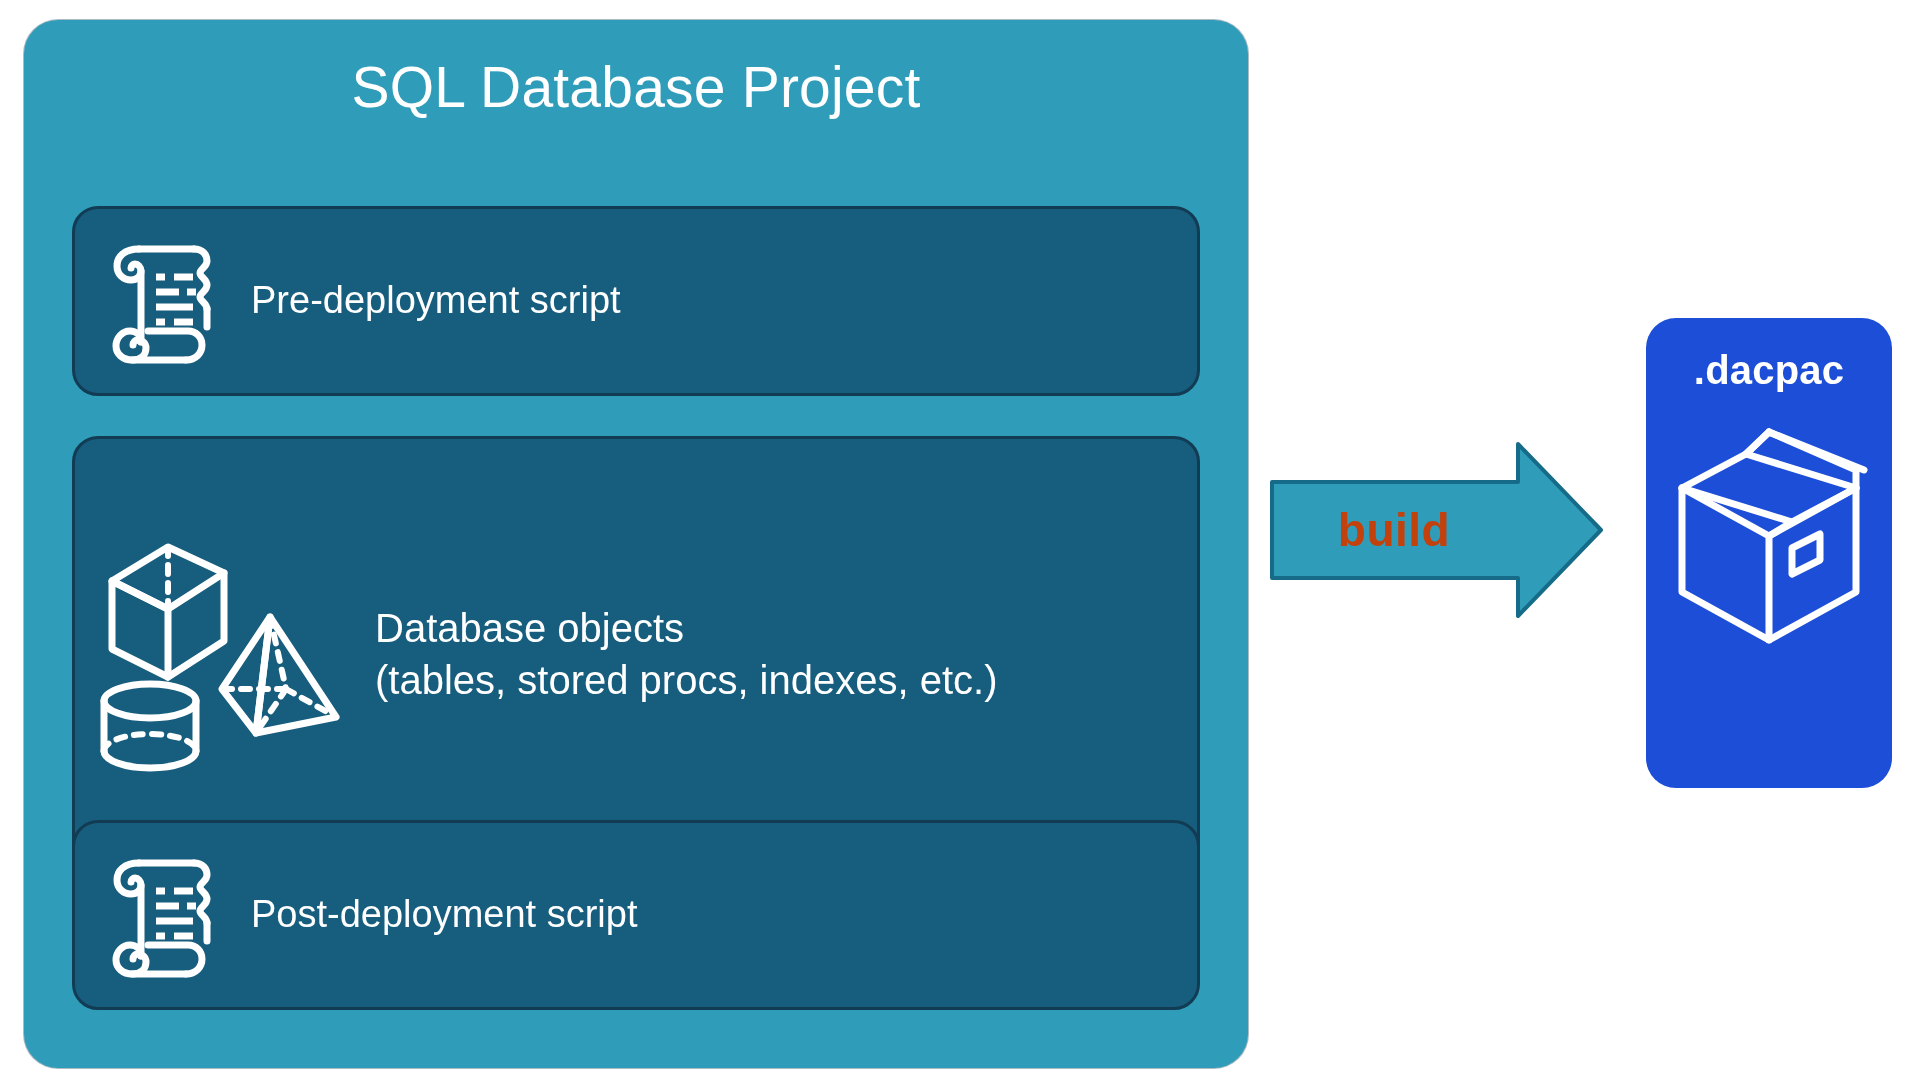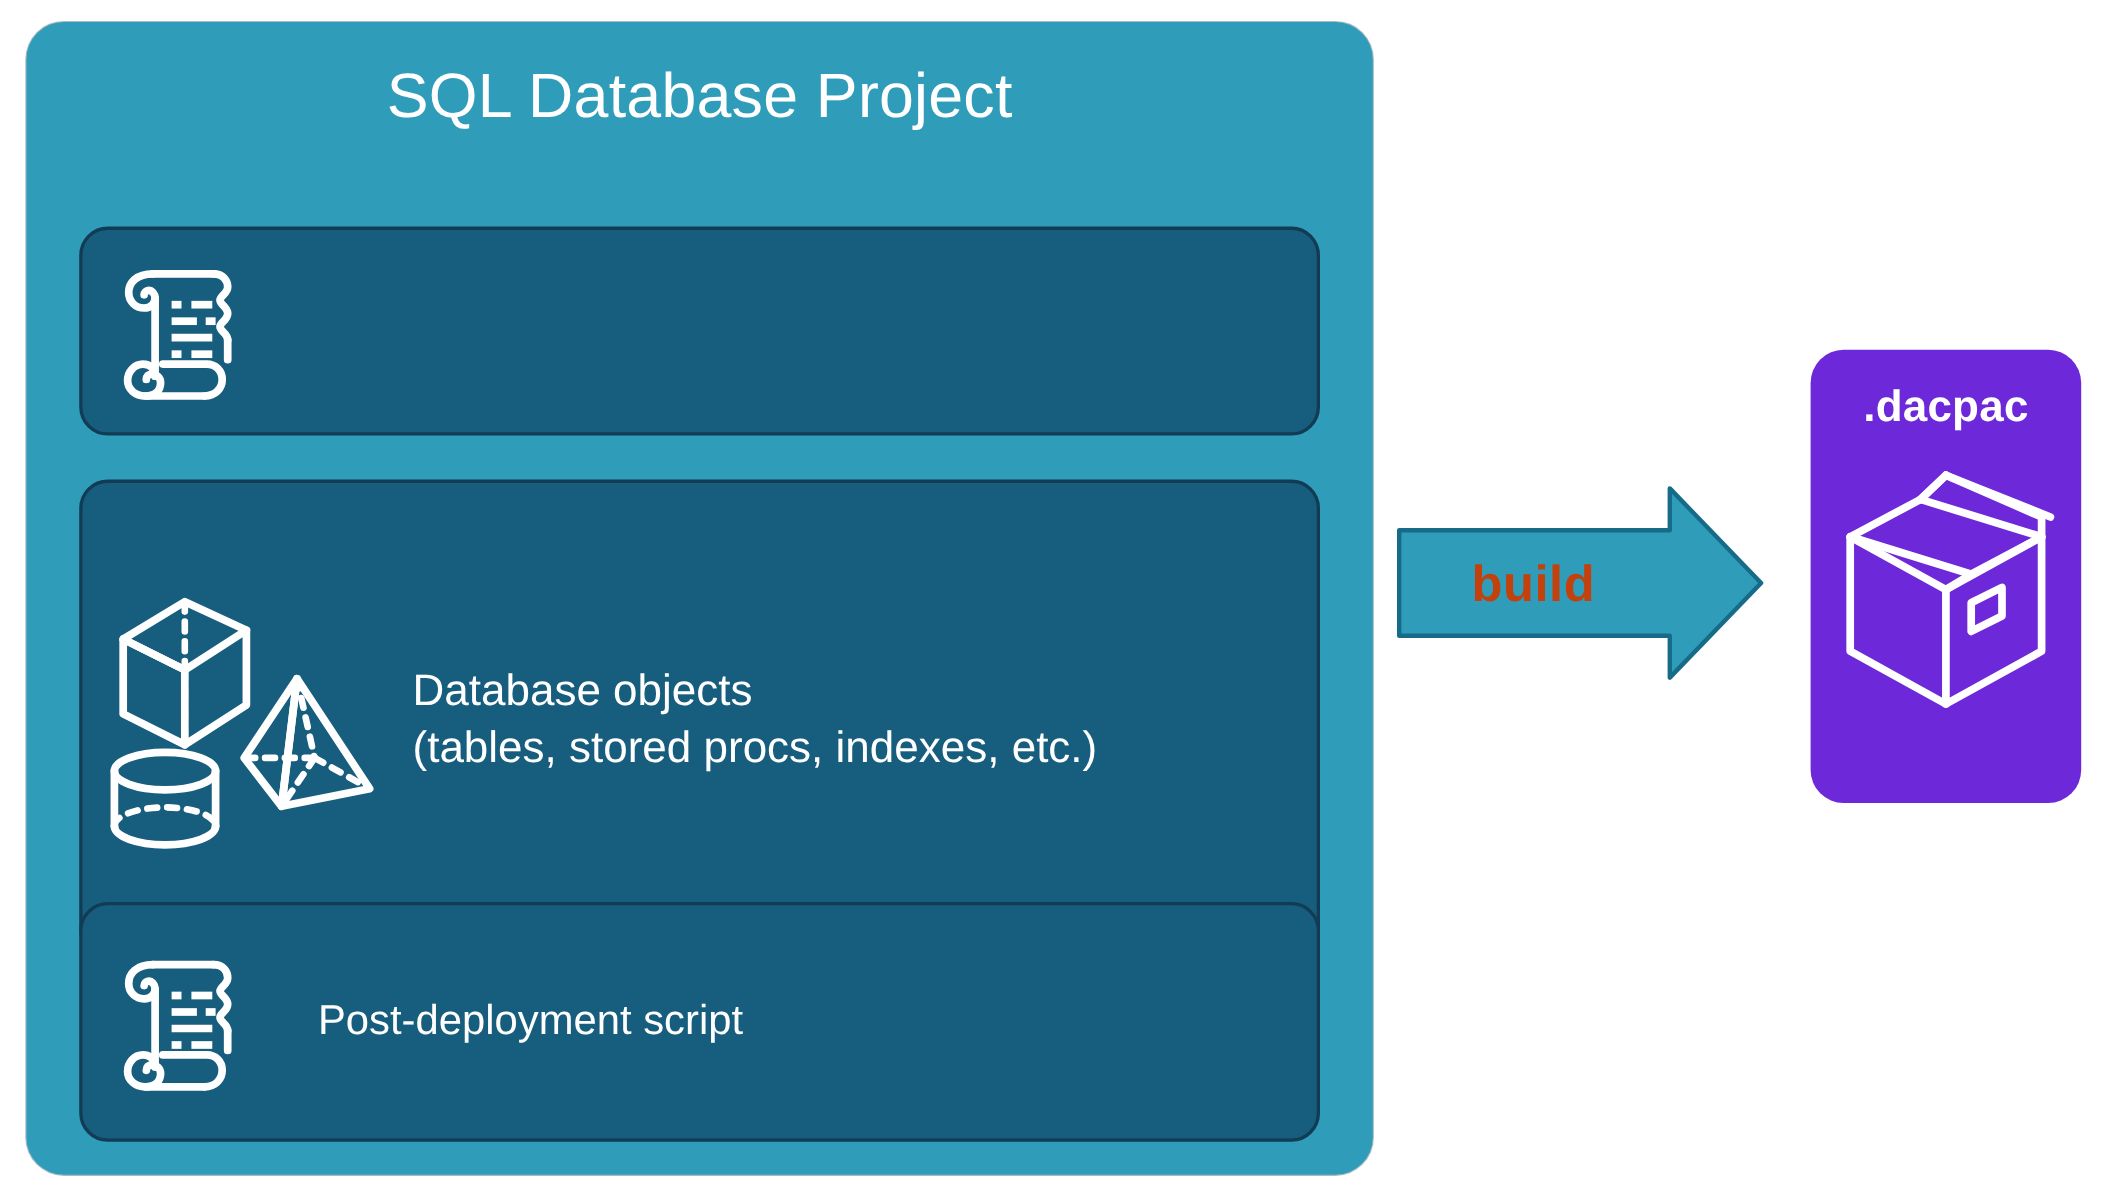--- a/index.html
+++ b/index.html
@@ -56,21 +56,21 @@
     background: #175D7D;
     border: 3px solid #123C54;
     border-radius: 26px;
     box-sizing: border-box;
     display: flex;
     align-items: center;
   }
 
   .card.card-pre   { top: 186px;  height: 190px; }
   .card.card-objs  { top: 416px;  height: 436px; }
-  .card.card-post  { top: 800px;  height: 218px; gap: 38px; }
+  .card.card-post  { top: 800px;  height: 190px; }
 
   .card-icon {
     flex: 0 0 auto;
     display: flex;
     align-items: center;
     justify-content: center;
   }
   .card-pre  .card-icon,
   .card-post .card-icon { width: 176px; }
   .card-objs .card-icon { width: 300px; }
@@ -106,22 +106,22 @@
     letter-spacing: 0.5px;
     pointer-events: none;
   }
 
   
   .dacpac-card {
     position: absolute;
     left: 1646px;
     top: 318px;
     width: 246px;
-    height: 412px;
-    background: #6d28d9;
+    height: 470px;
+    background: #1d4ed8;
     border-radius: 30px;
     box-sizing: border-box;
   }
   .dacpac-label {
     position: absolute;
     left: 0;
     right: 0;
     top: 30px;
     text-align: center;
     color: #ffffff;
@@ -172,20 +172,21 @@
             <path d="M48 38 L57 38"></path>
             <path d="M66 38 L85 38"></path>
             <path d="M48 53 L71 53"></path>
             <path d="M79 53 L88 53"></path>
             <path d="M48 68 L85 68"></path>
             <path d="M48 83 L57 83"></path>
             <path d="M66 83 L85 83"></path>
           </g>
         </svg>
       </div>
+      <div class="card-label">Pre-deployment script</div>
     </div>
 
     <div class="card card-objs">
       <div class="card-icon">
         <svg width="270" height="250" viewBox="0 0 270 250" fill="none" stroke="#ffffff" stroke-width="7" stroke-linecap="round" stroke-linejoin="round">
 
           <g>
 
             <path d="M22 52 L78 18 L134 44 L78 80 Z"></path>
             <path d="M22 52 L22 120 L78 148 L78 80 Z"></path>

